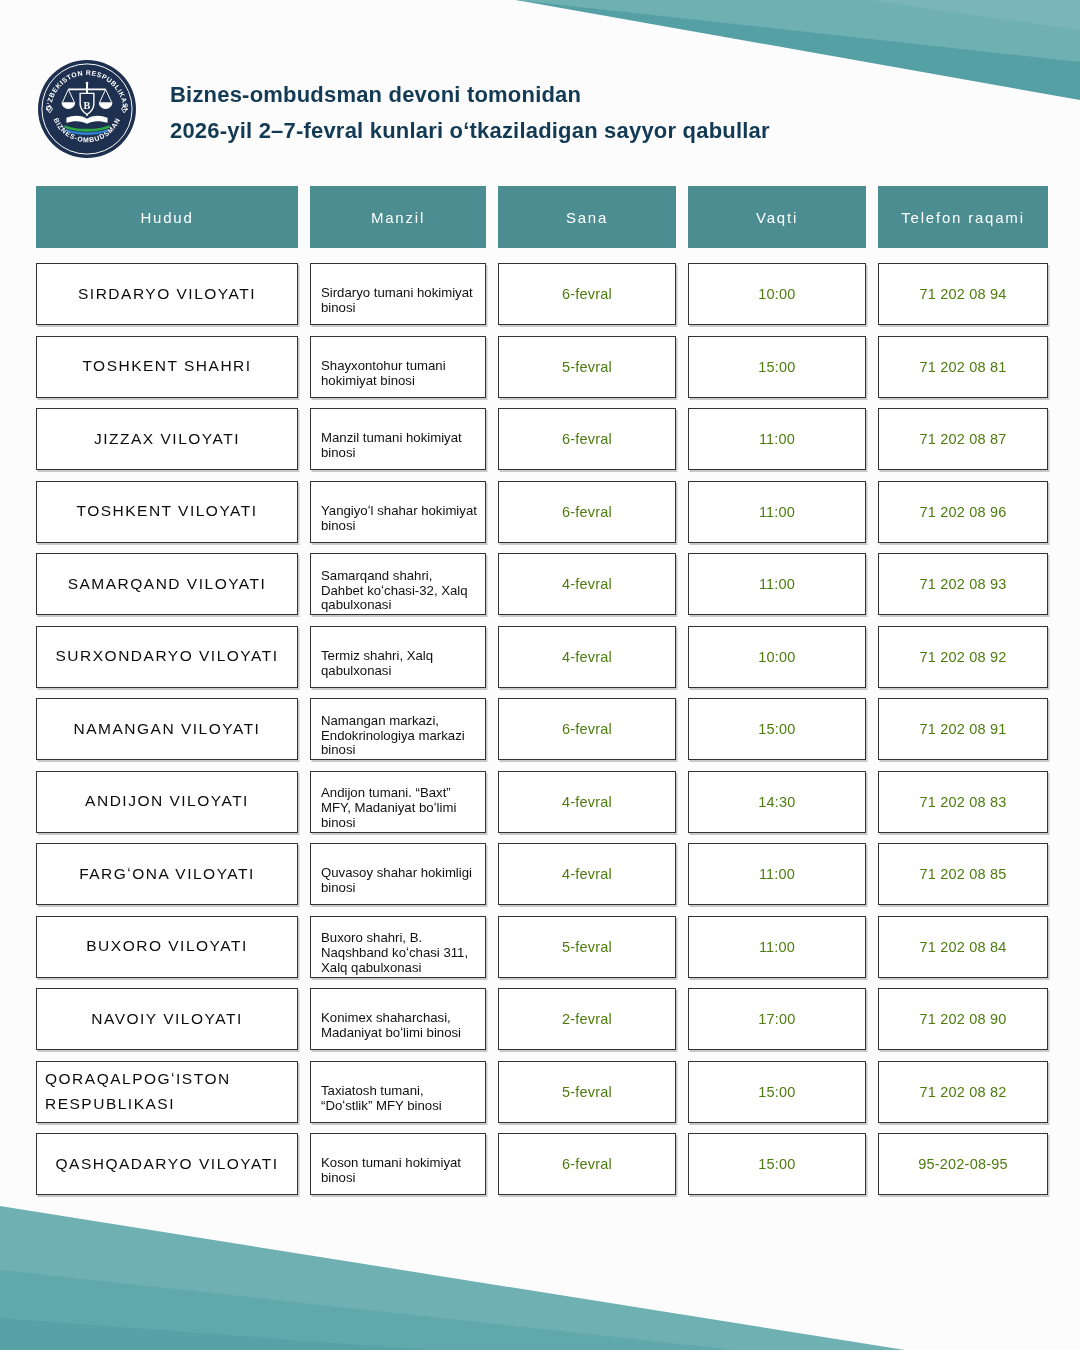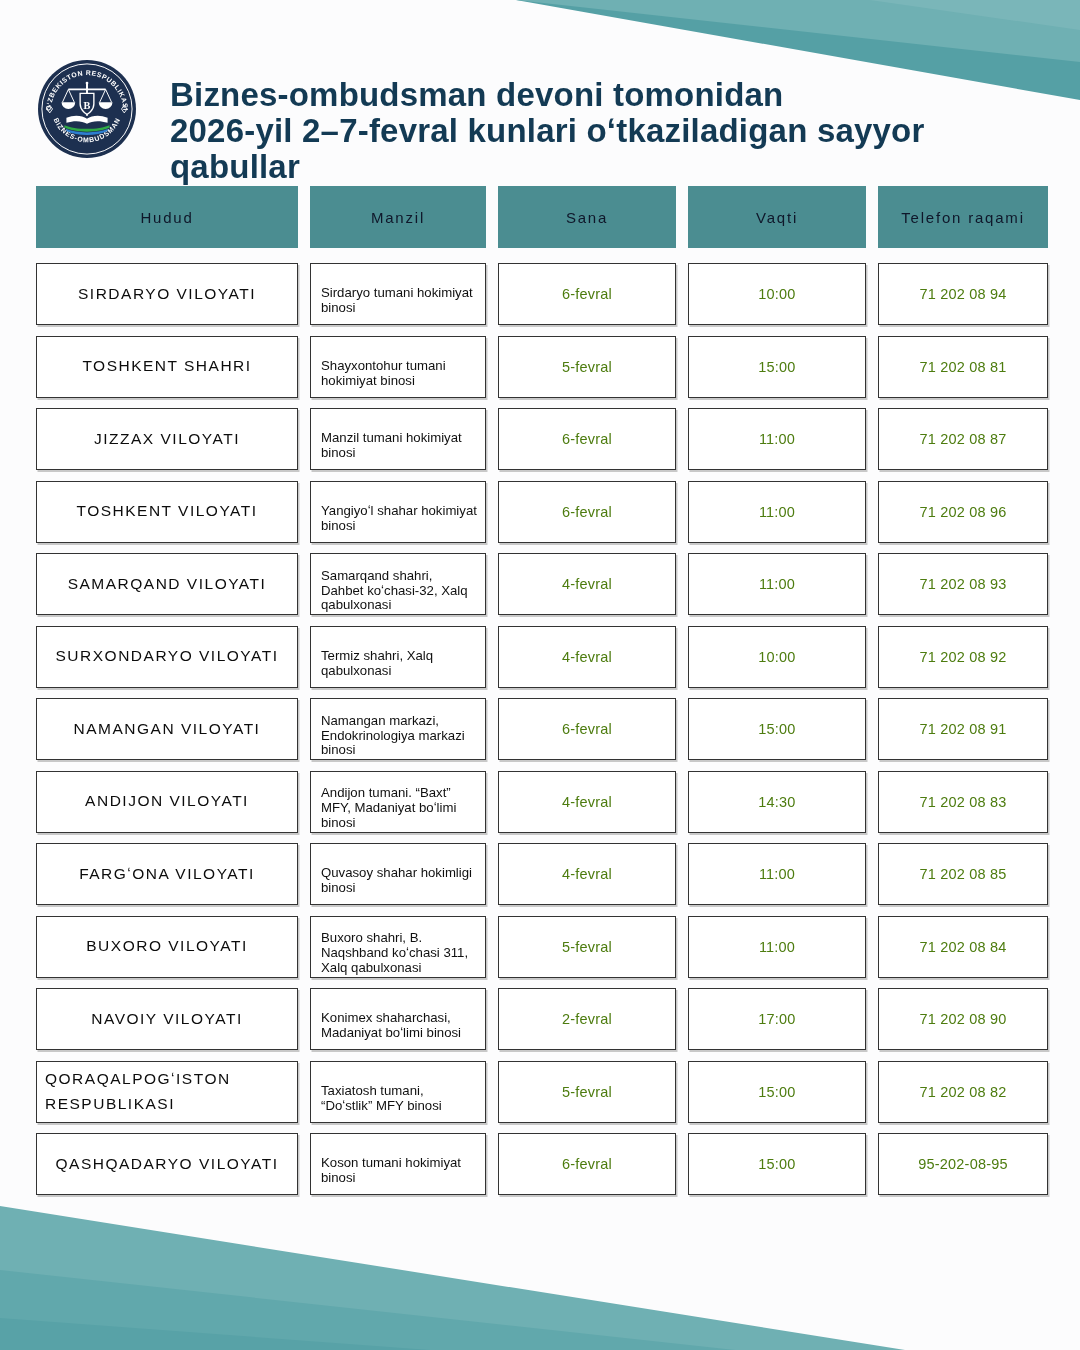--- a/index.html
+++ b/index.html
@@ -11,30 +11,30 @@
   .deco-top-base {clip-path:polygon(516px 0,1080px 0,1080px 100px);background:#55a0a5;}
   .deco-top-light{clip-path:polygon(516px 0,1080px 0,1080px 62px);background:#6fb0b3;}
   .deco-top-tip  {clip-path:polygon(870px 0,1080px 0,1080px 30px);background:#7ab6b9;}
   .deco-bot-base {clip-path:polygon(0 1206px,905px 1350px,0 1350px);background:#6fb0b3;}
   .deco-bot-mid  {clip-path:polygon(0 1270px,735px 1350px,0 1350px);background:#61a8ac;}
   .deco-bot-deep {clip-path:polygon(0 1318px,430px 1350px,0 1350px);background:#58a2a7;}
 
   .logo{position:absolute;left:38px;top:60px;width:98px;height:98px;}
 
   .titles{position:absolute;left:170px;top:77px;width:880px;}
-  .title-line{font-size:33px;font-weight:700;color:#133a54;line-height:36px;letter-spacing:0.2px;}
+  .title-line{font-size:22px;font-weight:700;color:#133a54;line-height:36px;letter-spacing:0.2px;}
 
   .thead,.tbody{
     position:absolute;left:36px;display:grid;
     grid-template-columns:262px 176px 178px 178px 170px;column-gap:12px;
   }
   .thead{top:186px;}
   .tbody{top:263px;row-gap:10.5px;grid-auto-rows:62px;}
   .th{
-    height:62px;background:#4b8d91;color:#0f172a;
+    height:62px;background:#4b8d91;color:#ffffff;
     display:flex;align-items:center;justify-content:center;
     font-size:15px;letter-spacing:1.8px;
   }
   .cell{
     background:#ffffff;border:1.2px solid #333333;box-sizing:border-box;
     box-shadow:1.5px 2px 0 rgba(80,80,80,0.30);
     display:flex;align-items:center;
   }
   .c-hudud{
     justify-content:center;text-align:left;

